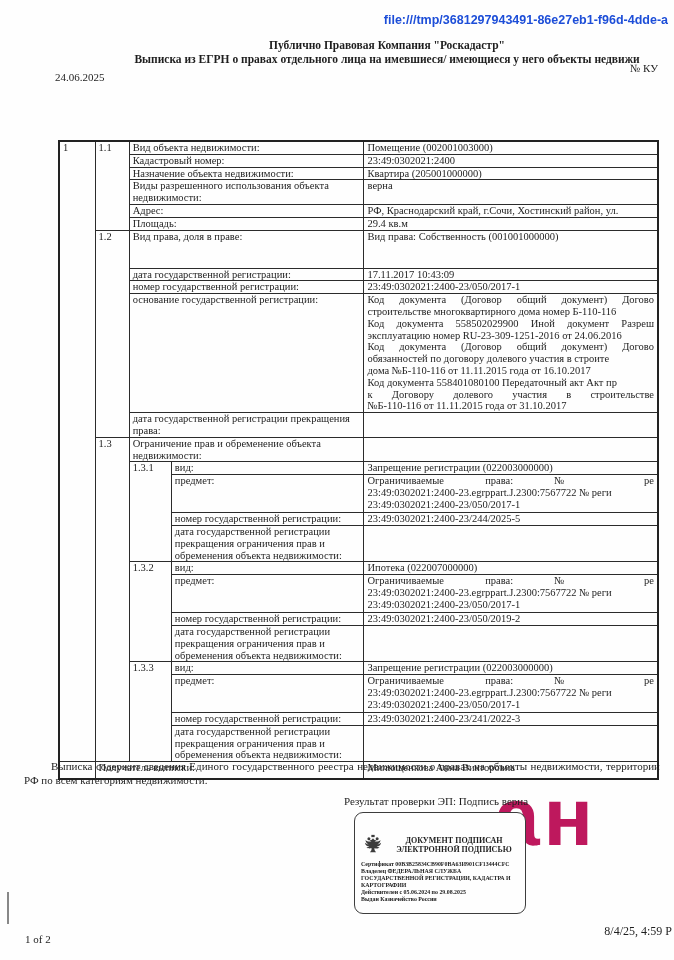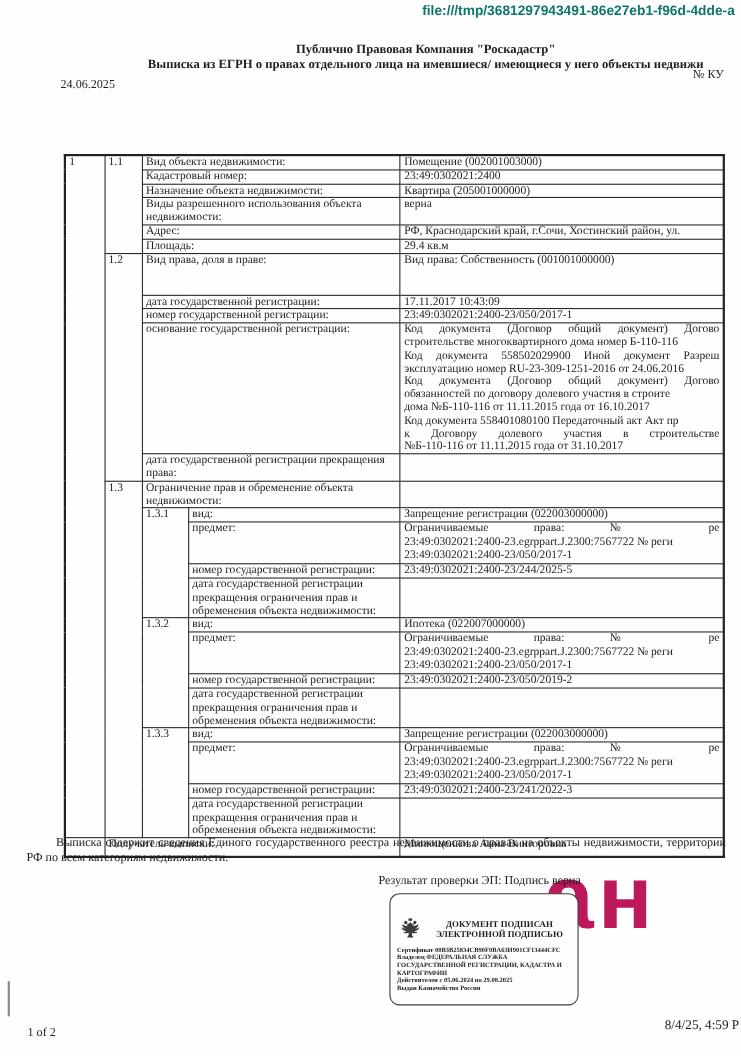--- a/index.html
+++ b/index.html
@@ -1,19 +1,19 @@
 <!DOCTYPE html>
 <html><head>
 <meta charset="utf-8">
 <style>
   html,body{margin:0;padding:0;background:#9a9a9a;}
   .page{position:relative;width:674px;height:960px;background:#fefefe;overflow:hidden;
         font-family:"Liberation Serif", serif;color:#1e1e1e;}
-  .url{position:absolute;top:3px;right:6px;font-family:"Liberation Sans",sans-serif;
-       font-size:12.5px;font-weight:600;color:#0f766e;}
+  .url{position:absolute;top:13px;right:6px;font-family:"Liberation Sans",sans-serif;
+       font-size:12.5px;font-weight:600;color:#1d4ed8;}
   .hdr{position:absolute;top:38px;left:0;right:-100px;text-align:center;line-height:14px;}
   .hdr .org{font-size:11.5px;font-weight:600;}
   .hdr .ttl{font-size:11.5px;font-weight:bold;white-space:nowrap;}
   .docnum{position:absolute;top:62px;right:16px;font-size:11px;}
   .docdate{position:absolute;top:71px;left:55px;font-size:11px;}
   .intro{position:absolute;top:95px;left:23px;width:636px;font-size:11px;line-height:13px;}
   .intro .l1{text-indent:25px;text-align:justify;text-align-last:justify;white-space:normal;}
   .intro .l3{margin-left:74px;}
   
   .tblwrap{position:absolute;top:140px;left:58px;width:601px;}

